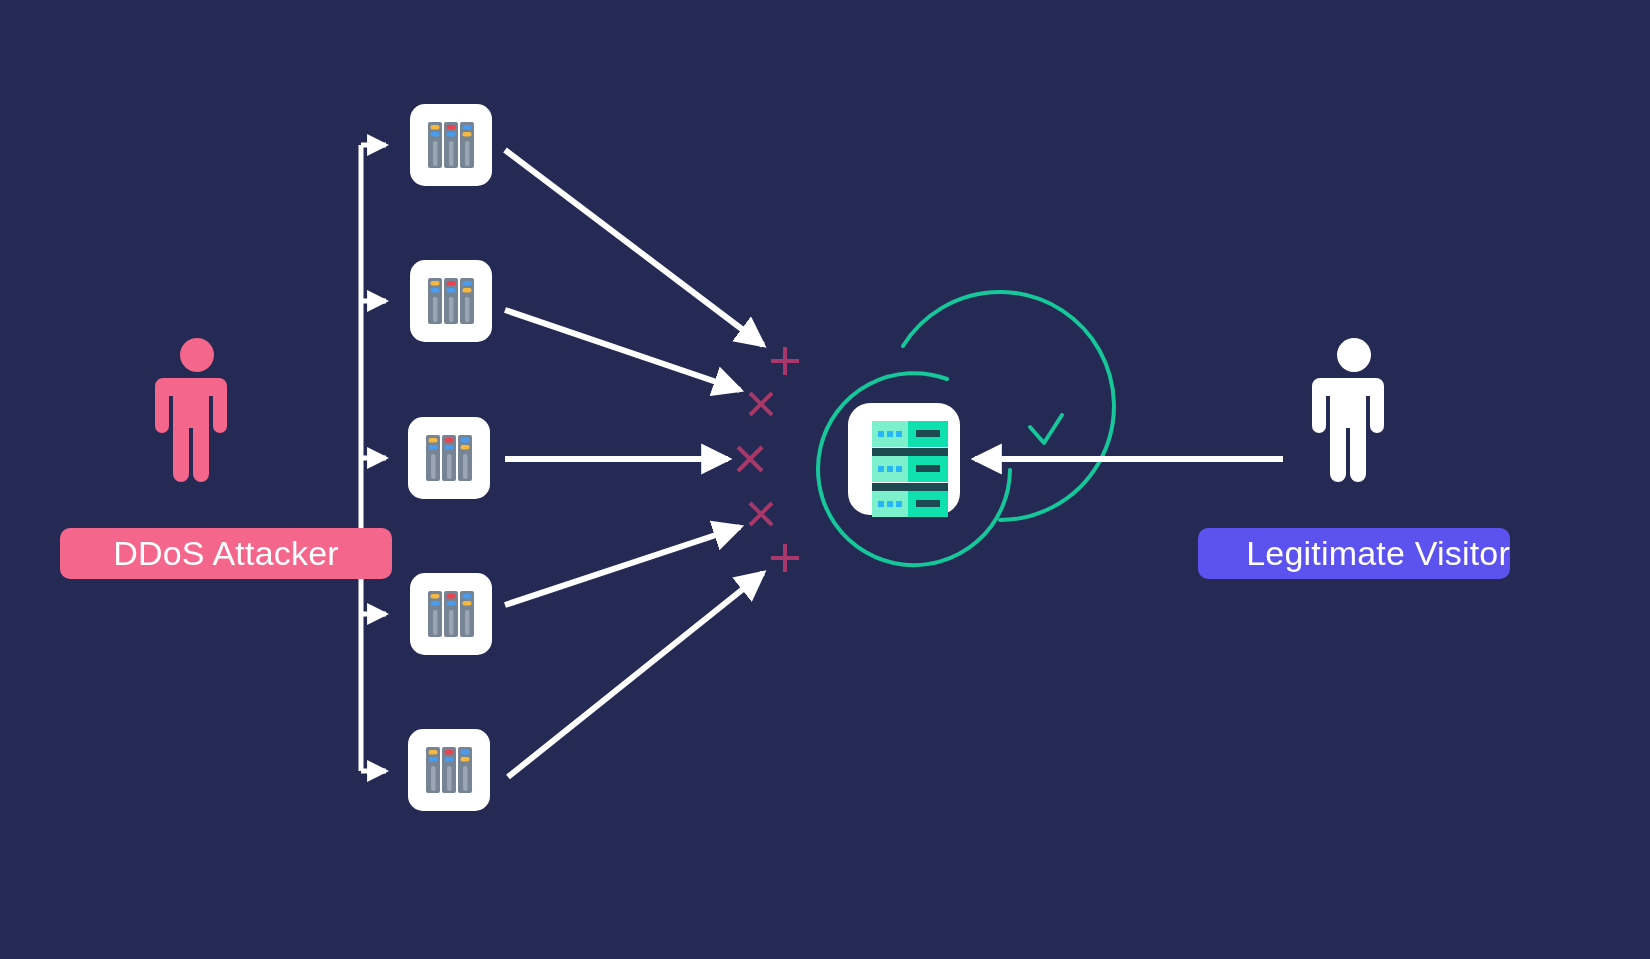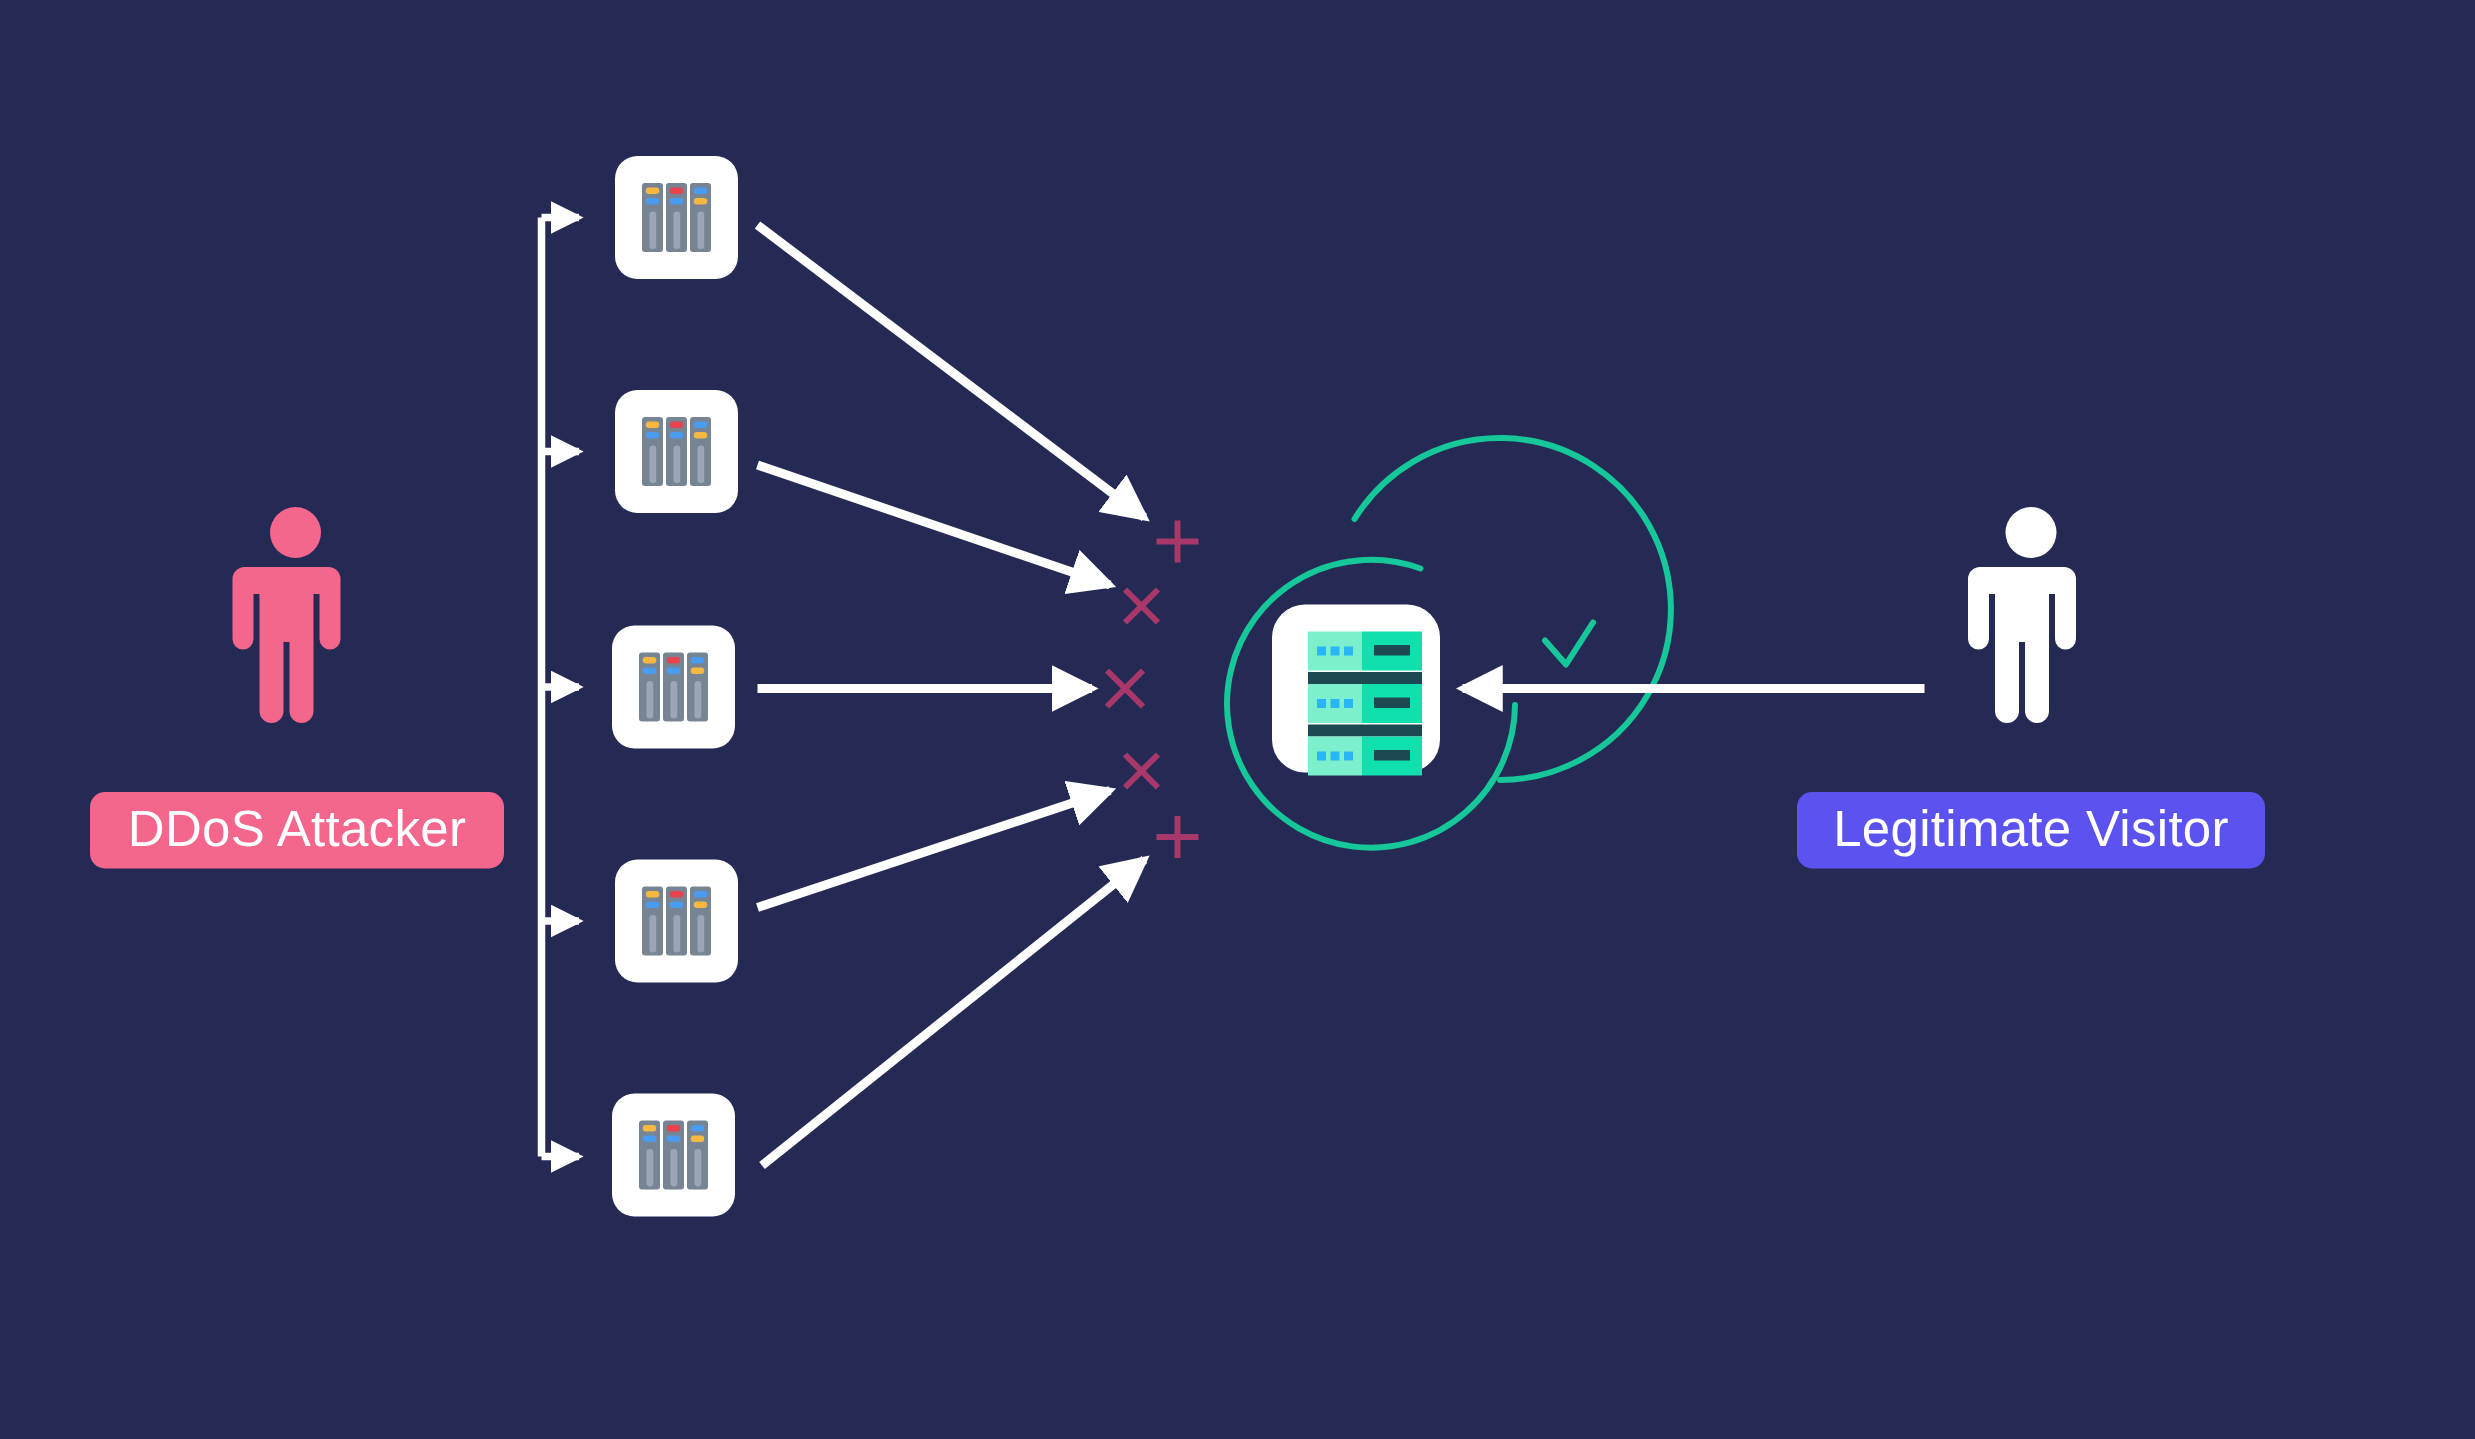--- a/index.html
+++ b/index.html
@@ -29,30 +29,31 @@
     border-radius: 10px;
     color: #ffffff;
     font-size: 34px;
     letter-spacing: 0.2px;
     white-space: nowrap;
     font-family: "Liberation Sans", sans-serif;
   }
   #attacker-badge {
     left: 60px;
     top: 528px;
-    width: 276px;
+    width: 332px;
     height: 51px;
     background: #f4668c;
   }
   #visitor-badge {
     left: 1198px;
     top: 528px;
     width: 312px;
     height: 51px;
     background: #5b52f0;
+    justify-content: flex-end;
   }
 </style>
 </head>
 <body>
 
 <div id="stage">
 
   <svg id="scene" viewBox="0 0 1650 959">
     <defs>
       <marker id="arrowWhite" viewBox="0 0 10 10" refX="8.6" refY="5" markerWidth="5.2" markerHeight="5.2" orient="auto-start-reverse">

